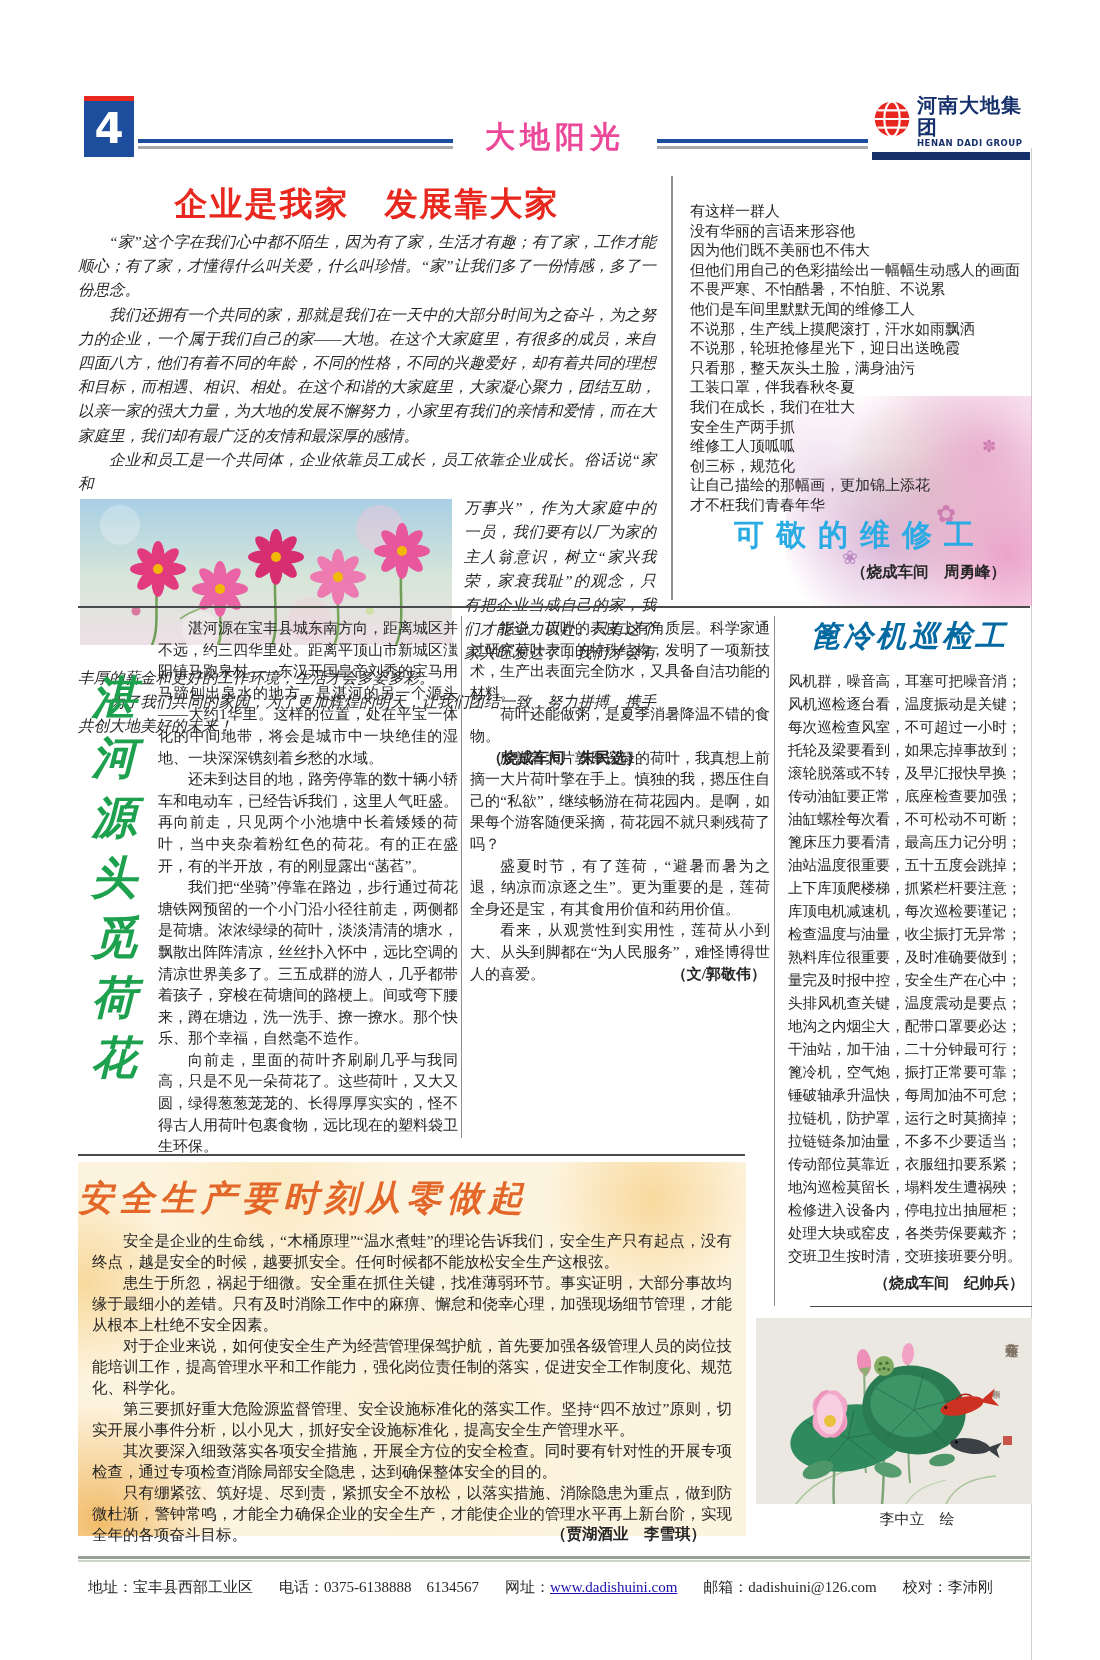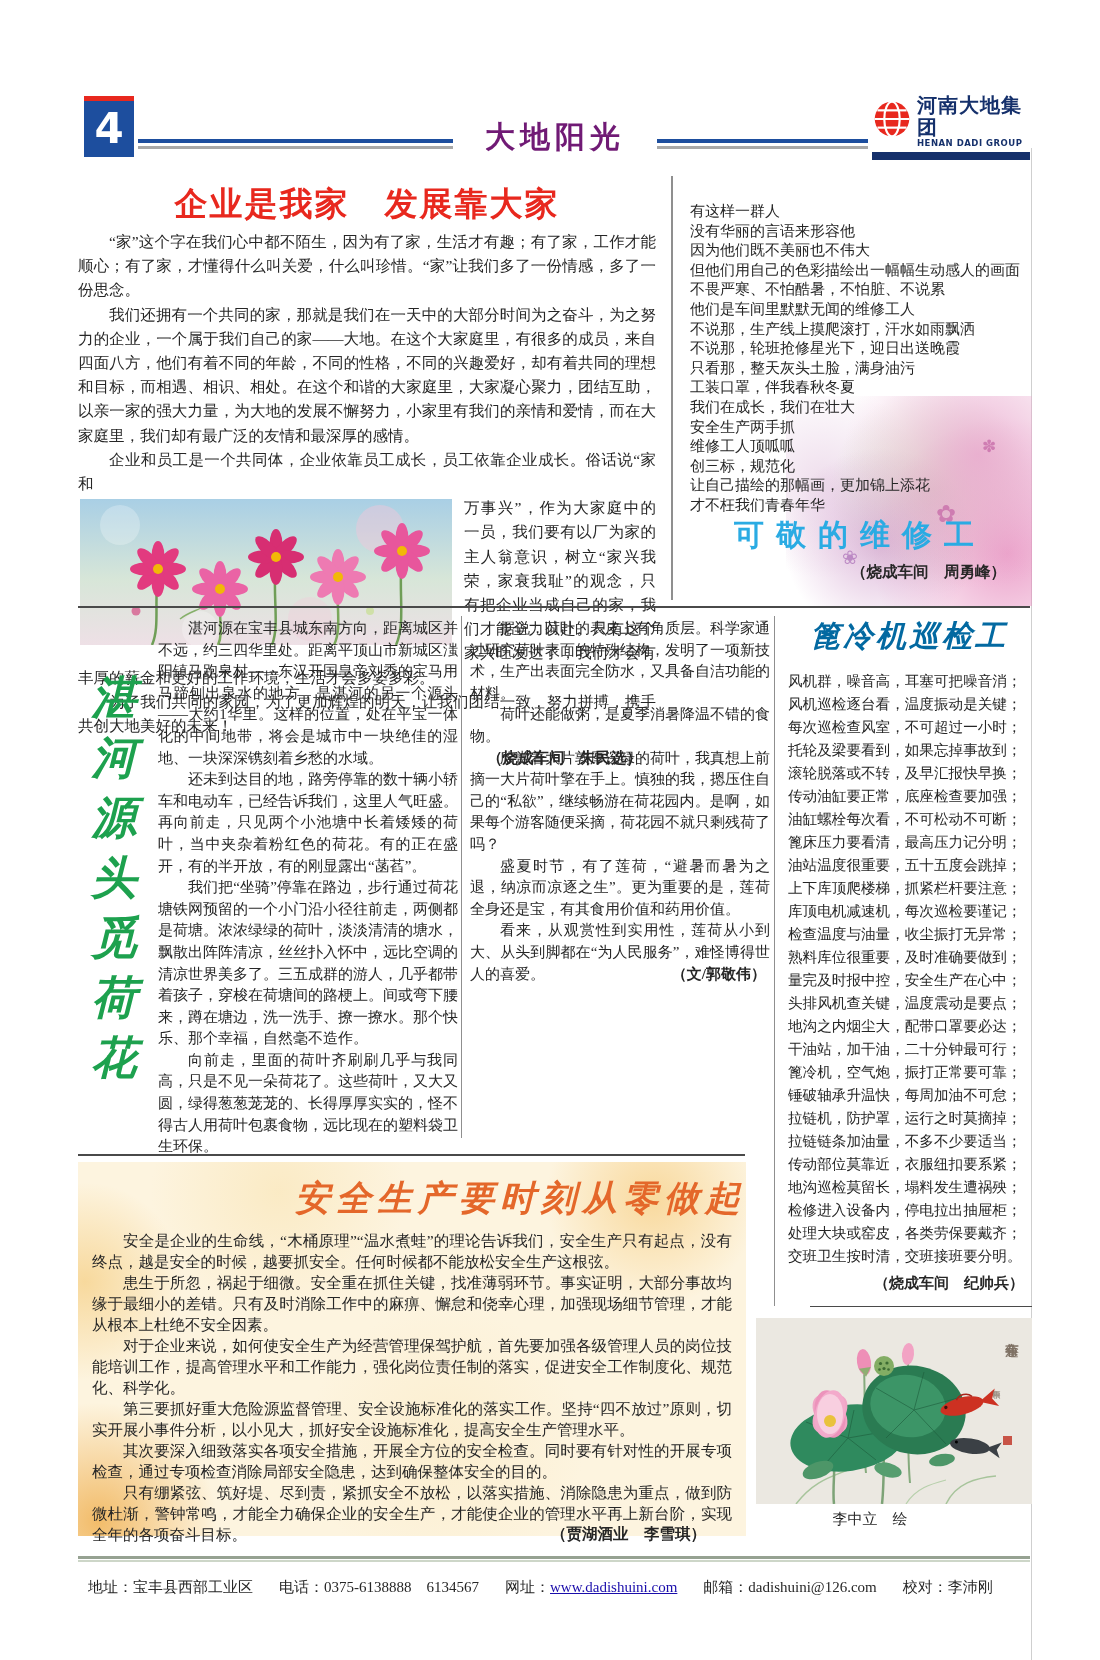--- a/index.html
+++ b/index.html
@@ -4,36 +4,36 @@
 <style>
   html,body{margin:0;padding:0;}
   body{width:1100px;height:1660px;position:relative;background:#ffffff;
        font-family:"Liberation Serif","DejaVu Serif",serif;color:#262626;overflow:hidden;}
   .abs{position:absolute;}
   
   #pagenum{left:84px;top:96px;width:50px;height:56px;background:#1d4e9e;border-top:5px solid #e8281e;
            color:#fff;font:bold 42px/56px "DejaVu Sans",sans-serif;text-align:center;}
   .hline-blue{background:#1d4e9e;height:4px;}
   .hline-gray{background:#a8a8a8;height:3px;}
-  #masthead{left:455px;top:120px;width:200px;text-align:center;color:#701a75;
+  #masthead{left:455px;top:120px;width:200px;text-align:center;color:#ec4899;
             font:bold 30px/34px "DejaVu Sans",sans-serif;letter-spacing:5px;}
   #logo{left:872px;top:94px;width:158px;}
   #logo .row{display:flex;align-items:center;gap:5px;}
   #logo .cn{font:bold 20px/22px "DejaVu Sans",sans-serif;color:#15306b;letter-spacing:1px;}
   #logo .en{font:bold 8.5px/10px "DejaVu Sans",sans-serif;color:#15306b;letter-spacing:.5px;}
   #logo .bar{height:8px;background:#15306b;margin-top:4px;}
   
   .vrule{background:#8f8f8f;width:1px;}
   .hrule{background:#4a4a4a;height:2px;}
   #page-edge{left:1031px;top:148px;width:1px;height:1512px;background:#cfcfcf;}
   
   #home-title{left:78px;top:184px;width:578px;text-align:center;color:#e8281e;
               font:bold 33px/40px "DejaVu Sans",sans-serif;letter-spacing:2px;}
   #home-body{left:78px;top:230px;width:578px;font-size:15.5px;line-height:24.2px;text-align:justify;}
-  #home-body p{margin:0;}
+  #home-body p{margin:0;font-style:italic;}
   .indent{text-indent:2em;}
   #cosmos-photo{width:372px;height:146px;float:left;margin:3px 12px 3px 2px;}
   .byline{text-align:right;font-weight:bold;font-size:15.5px;}
   #home-byline{padding-right:14px;margin-top:8px;}
   
   #poem-deco{left:786px;top:396px;width:246px;height:210px;
      background:
        radial-gradient(circle at 78% 28%, rgba(233,168,205,.85), rgba(233,168,205,0) 55%),
        radial-gradient(circle at 38% 70%, rgba(205,150,200,.65), rgba(205,150,200,0) 45%),
        radial-gradient(circle at 90% 75%, rgba(231,140,190,.8), rgba(231,140,190,0) 50%),
@@ -60,28 +60,28 @@
   .patrol-line{white-space:nowrap;}
   #patrol-byline{padding-right:6px;margin-top:6px;font-size:15px;}
   
   #safety{left:78px;top:1162px;width:668px;height:374px;background-color:#fdf4df;
      background-image:
        radial-gradient(circle at 3% 96%, rgba(240,178,85,.85), rgba(240,178,85,0) 16%),
        radial-gradient(circle at 1% 32%, rgba(246,210,140,.8), rgba(246,210,140,0) 14%),
        radial-gradient(circle at 86% 10%, rgba(248,214,150,.9), rgba(248,214,150,0) 16%),
        radial-gradient(circle at 30% 8%, rgba(250,232,190,.8), rgba(250,232,190,0) 22%),
        radial-gradient(circle at 55% 75%, rgba(250,234,196,.6), rgba(250,234,196,0) 30%);}
-  #safety-title{margin-top:14px;text-align:right;color:#e4672a;
+  #safety-title{margin-top:14px;text-align:left;color:#e4672a;
                 font:bold italic 35px/44px "DejaVu Serif",serif;letter-spacing:6px;}
   #safety-paras{margin:10px 14px 0 14px;font-size:15.5px;line-height:21px;text-align:justify;}
   #safety-paras p{margin:0;}
   #safety-byline{margin:-21px 40px 0 0;}
   
   #painting{left:756px;top:1318px;width:276px;height:186px;}
-  #paint-caption{left:732px;top:1510px;width:276px;text-align:center;font-size:15px;}
+  #paint-caption{left:779px;top:1510px;width:276px;text-align:center;font-size:15px;}
   
   #footer-rule1{left:78px;top:1556px;width:952px;height:3px;background:#96a292;}
   #footer-rule2{left:78px;top:1560px;width:952px;height:2px;background:#cdd6c8;}
   #footer{left:88px;top:1578px;width:950px;font-size:15px;display:flex;gap:26px;white-space:nowrap;}
   #footer a{color:#1a0dab;text-decoration:underline;}
 </style>
 </head>
 <body>
 
 <div class="abs" id="pagenum">4</div>

